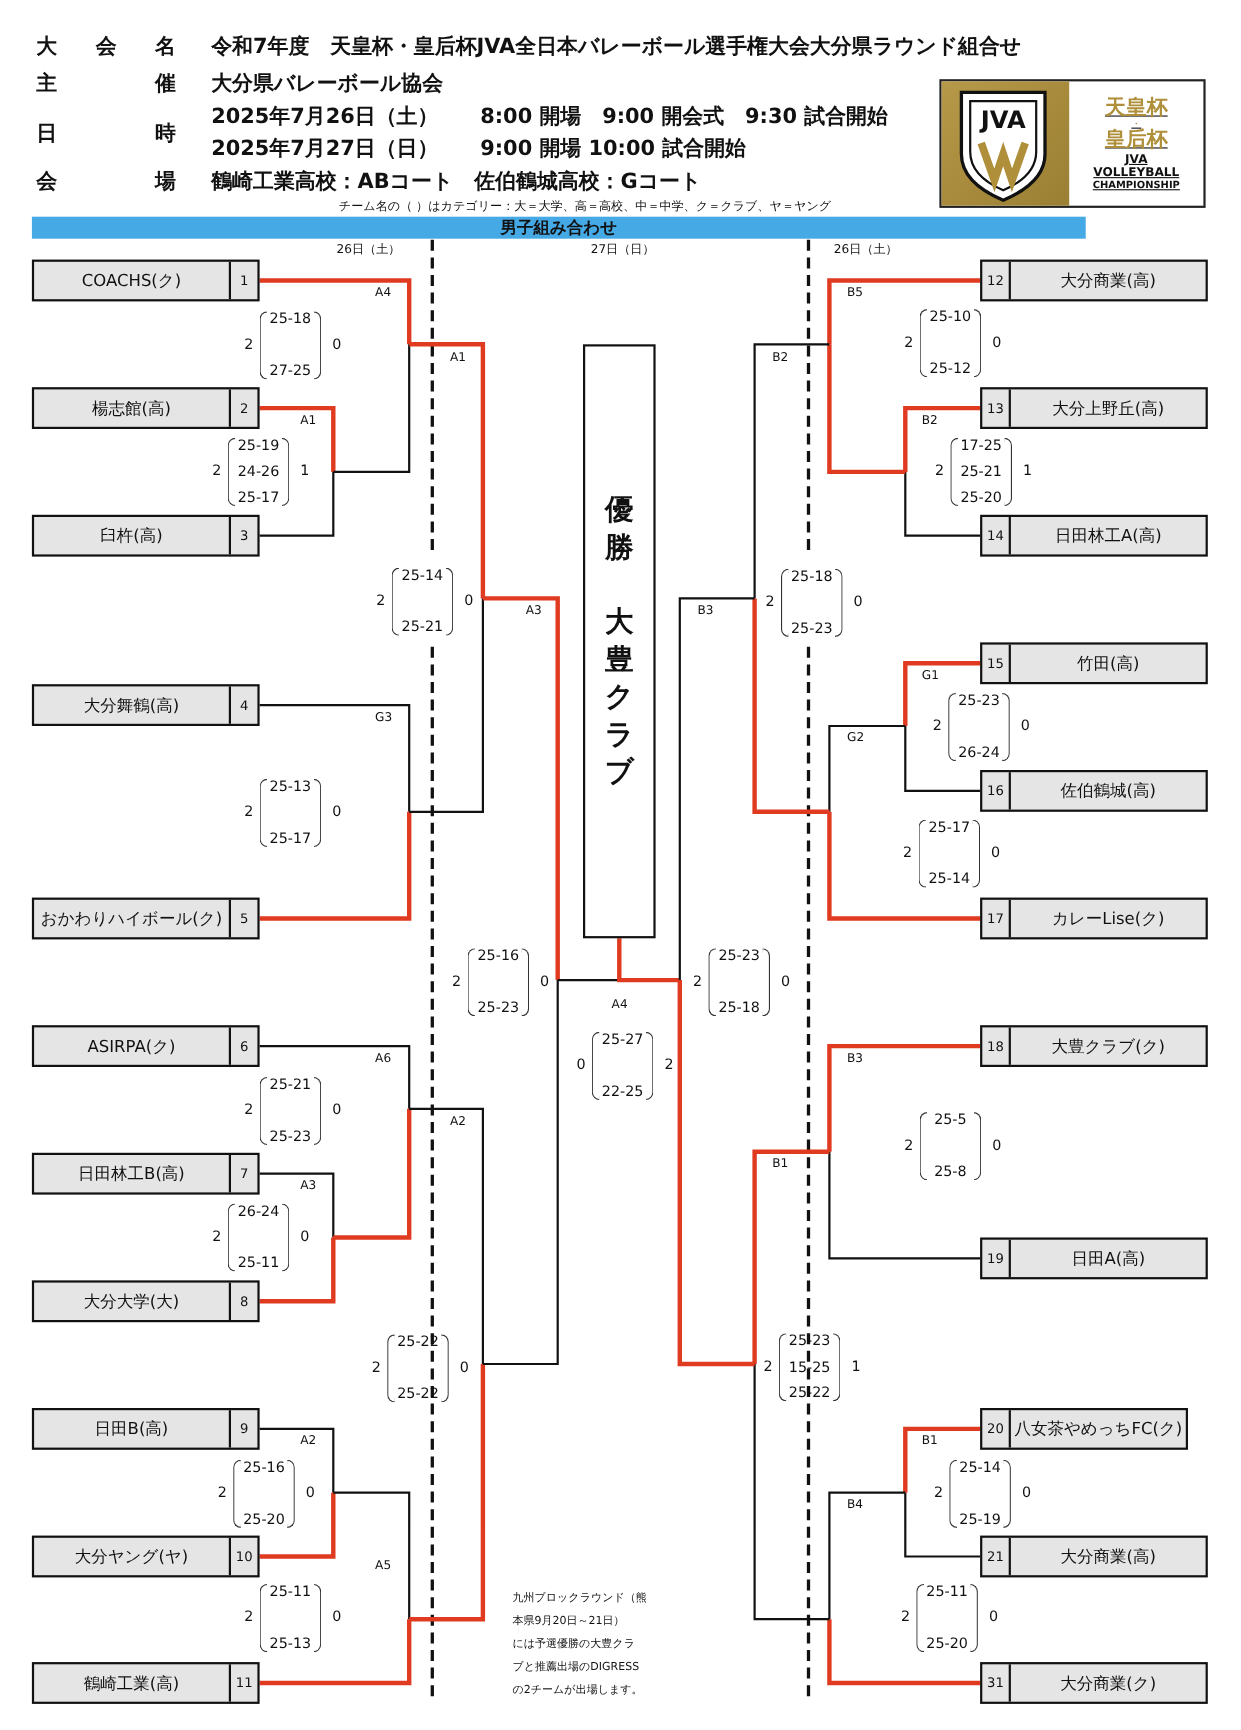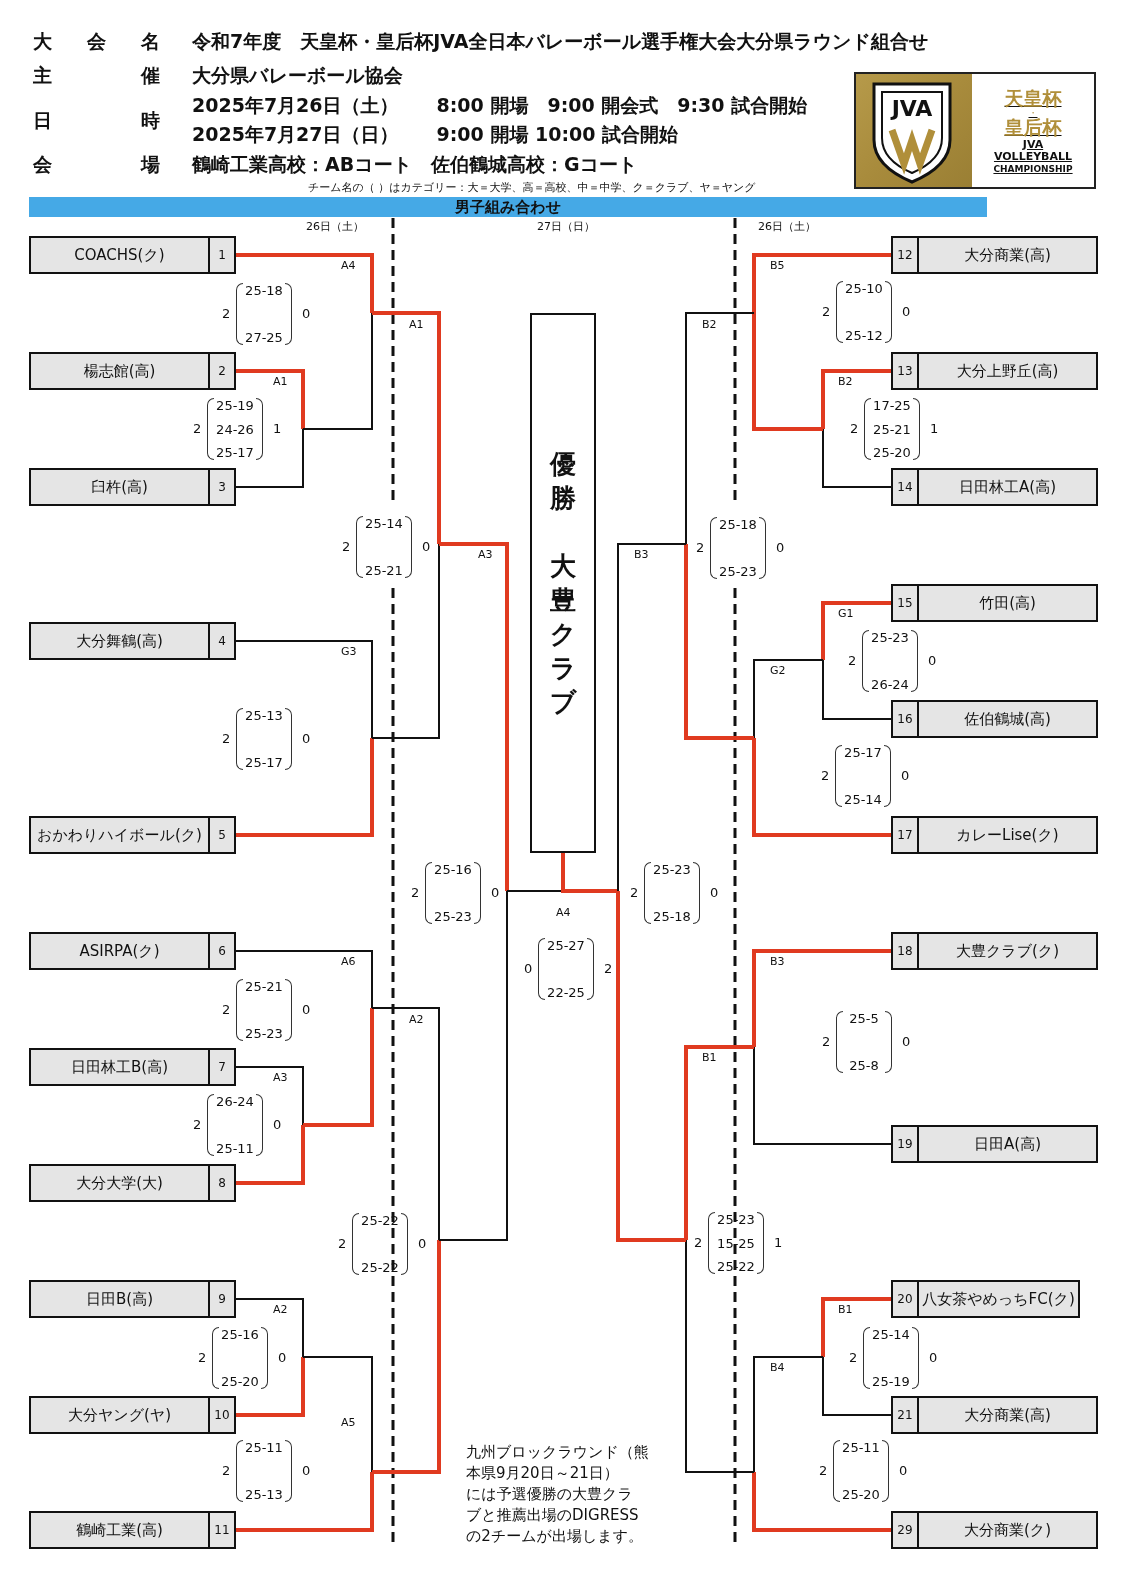--- a/index.html
+++ b/index.html
@@ -23,21 +23,21 @@
   .team.right .seed{border-right:2px solid #111;}
   .champ{position:absolute;left:530px;top:313px;width:66px;height:540px;border:2px solid #111;box-sizing:border-box;display:flex;flex-direction:column;align-items:center;justify-content:center;font-size:26px;font-weight:bold;line-height:34px;}
   .champ .gap{height:34px;}
   .score{position:absolute;font-size:13px;}
   .score .sets{position:absolute;display:flex;flex-direction:column;justify-content:space-between;align-items:center;}
   .score .paren{position:absolute;top:0;bottom:0;width:6px;border:1px solid #333;}
   .score .paren.l{left:0;border-right:none;border-radius:8px 0 0 8px;}
   .score .paren.r{right:0;border-left:none;border-radius:0 8px 8px 0;}
   .score .w{position:absolute;}
   .mlabel{position:absolute;font-size:11px;}
-  .footnote{position:absolute;left:466px;top:1442px;font-size:15px;line-height:21px;}
+  .footnote{position:absolute;left:466px;top:1442px;font-size:10px;line-height:21px;}
   svg#lines{position:absolute;left:0;top:0;}
 </style>
 </head>
 <body>
 
 <div>
   <div class="hdr-label" style="left:33px;top:29px;">大</div>
   <div class="hdr-label" style="left:87px;top:29px;">会</div>
   <div class="hdr-label" style="left:141px;top:29px;">名</div>
   <div class="hdr-val" style="left:192px;top:29px;">令和7年度　天皇杯・皇后杯JVA全日本バレーボール選手権大会大分県ラウンド組合せ</div>
@@ -210,21 +210,21 @@
     </div>
     <div class="team right" style="left: 891px; top: 1280px; width: 189px;">
       <div class="seed">20</div>
       <div class="name">八女茶やめっちFC(ク)</div>
     </div>
     <div class="team right" style="left: 891px; top: 1396px; width: 207px;">
       <div class="seed">21</div>
       <div class="name">大分商業(高)</div>
     </div>
     <div class="team right" style="left: 891px; top: 1511px; width: 207px;">
-      <div class="seed">29</div>
+      <div class="seed">31</div>
       <div class="name">大分商業(ク)</div>
     </div>
   </div>
 <div id="scores">
     <div class="score" style="left: 193px; top: 398px; width: 120px; height: 62px;">
       <span class="w" style="left: 0px; top: 23px;">2</span>
       <div style="position: absolute; left: 14px; top: 0px; width: 56px; height: 62px;">
         <div class="paren l"></div>
         <div class="sets" style="inset: 0px 6px;">
           <div>25-19</div>

